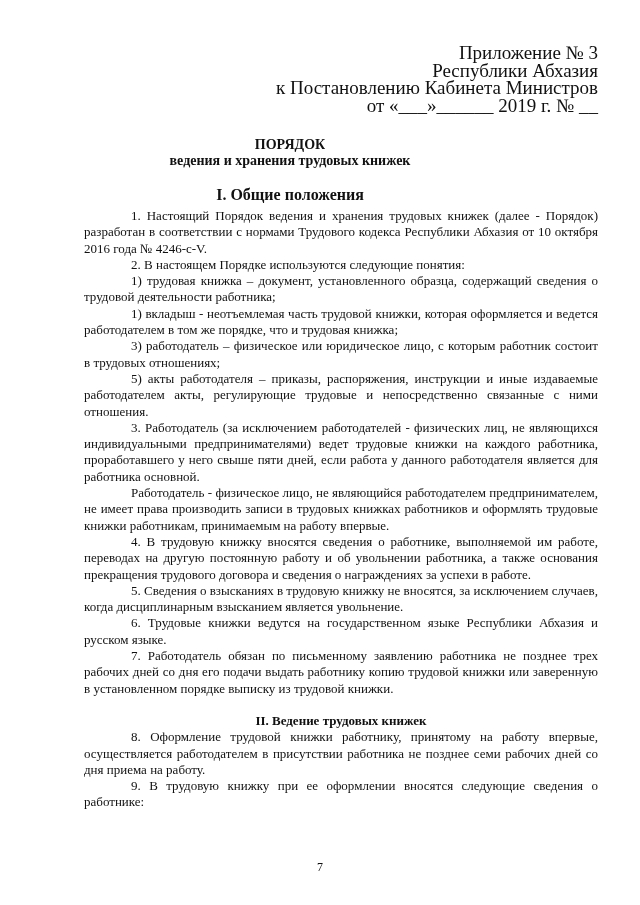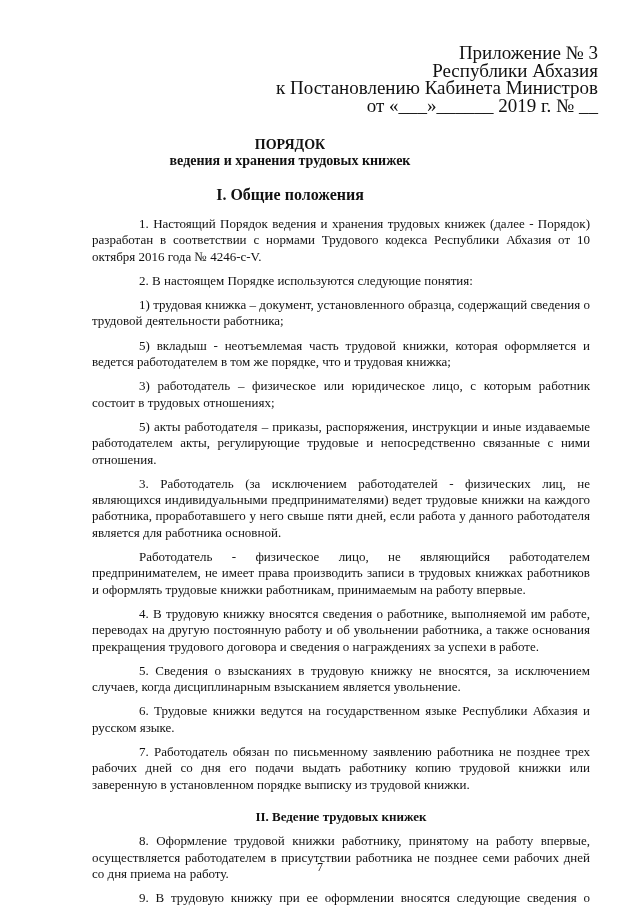--- a/index.html
+++ b/index.html
@@ -5,21 +5,21 @@
     html, body { margin: 0; padding: 0; background: #ffffff; }
     body { width: 640px; height: 905px; position: relative; overflow: hidden;
            font-family: "Liberation Serif", serif; color: #111; }
     .appendix { position: absolute; right: 42px; top: 44px; text-align: right;
                 font-size: 19px; line-height: 17.5px; }
     .title { position: absolute; left: 0; width: 580px; text-align: center; font-weight: bold; }
     .t1 { top: 137px; font-size: 14px; }
     .t2 { top: 153px; font-size: 14px; }
     .s1 { top: 186px; font-size: 16px; }
     .body { position: absolute; left: 84px; width: 514px; font-size: 13px; line-height: 16.3px; }
-    .body p { margin: 8px; text-align: justify; }
+    .body p { margin: 0; text-align: justify; }
     .ind { text-indent: 47px; }
     .sec2 { text-align: center !important; font-weight: bold; margin-top: 16px !important; }
     .pagenum { position: absolute; left: 0; width: 640px; top: 860px; text-align: center; font-size: 12px; }
   </style>
 </head>
 <body>
 
 <div class="appendix">
   <div>Приложение  № 3</div>
   <div>Республики Абхазия</div>
@@ -28,21 +28,21 @@
 </div>
 
 <div class="title t1">ПОРЯДОК</div>
 <div class="title t2">ведения и хранения трудовых книжек</div>
 <div class="title s1">I. Общие положения</div>
 
 <div class="body" style="top:208px;">
   <p class="ind">1. Настоящий Порядок ведения и хранения трудовых книжек (далее - Порядок) разработан в соответствии с нормами Трудового кодекса Республики Абхазия от 10 октября 2016 года № 4246-с-V.</p>
   <p class="ind">2. В настоящем Порядке используются следующие понятия:</p>
   <p class="ind">1) трудовая книжка – документ, установленного образца, содержащий сведения о трудовой деятельности работника;</p>
-  <p class="ind">5) вкладыш - неотъемлемая часть трудовой книжки, которая оформляется и ведется работодателем в том же порядке, что и трудовая книжка;</p>
+  <p class="ind">1) вкладыш - неотъемлемая часть трудовой книжки, которая оформляется и ведется работодателем в том же порядке, что и трудовая книжка;</p>
   <p class="ind">3) работодатель – физическое или юридическое лицо, с которым работник состоит в трудовых отношениях;</p>
   <p class="ind">5) акты работодателя – приказы, распоряжения, инструкции и иные издаваемые работодателем акты, регулирующие трудовые и непосредственно связанные с ними отношения.</p>
   <p class="ind">3. Работодатель (за исключением работодателей - физических лиц, не являющихся индивидуальными предпринимателями) ведет трудовые книжки на каждого работника, проработавшего у него свыше пяти дней, если работа у данного работодателя является для работника основной.</p>
   <p class="ind">Работодатель - физическое лицо, не являющийся работодателем предпринимателем, не имеет права производить записи в трудовых книжках работников и оформлять трудовые книжки работникам, принимаемым на работу впервые.</p>
   <p class="ind">4. В трудовую книжку вносятся сведения о работнике, выполняемой им работе, переводах на другую постоянную работу и об увольнении работника, а также основания прекращения трудового договора и сведения о награждениях за успехи в работе.</p>
   <p class="ind">5. Сведения о взысканиях в трудовую книжку не вносятся, за исключением случаев, когда дисциплинарным взысканием является увольнение.</p>
   <p class="ind">6. Трудовые книжки ведутся на государственном языке Республики Абхазия и русском языке.</p>
   <p class="ind">7. Работодатель обязан по письменному заявлению работника не позднее трех рабочих дней со дня его подачи выдать работнику копию трудовой книжки или заверенную в установленном порядке выписку из трудовой книжки.</p>
   <p class="sec2">II. Ведение трудовых книжек</p>
   <p class="ind">8. Оформление трудовой книжки работнику, принятому на работу впервые, осуществляется работодателем в присутствии работника не позднее семи рабочих дней со дня приема на работу.</p>

